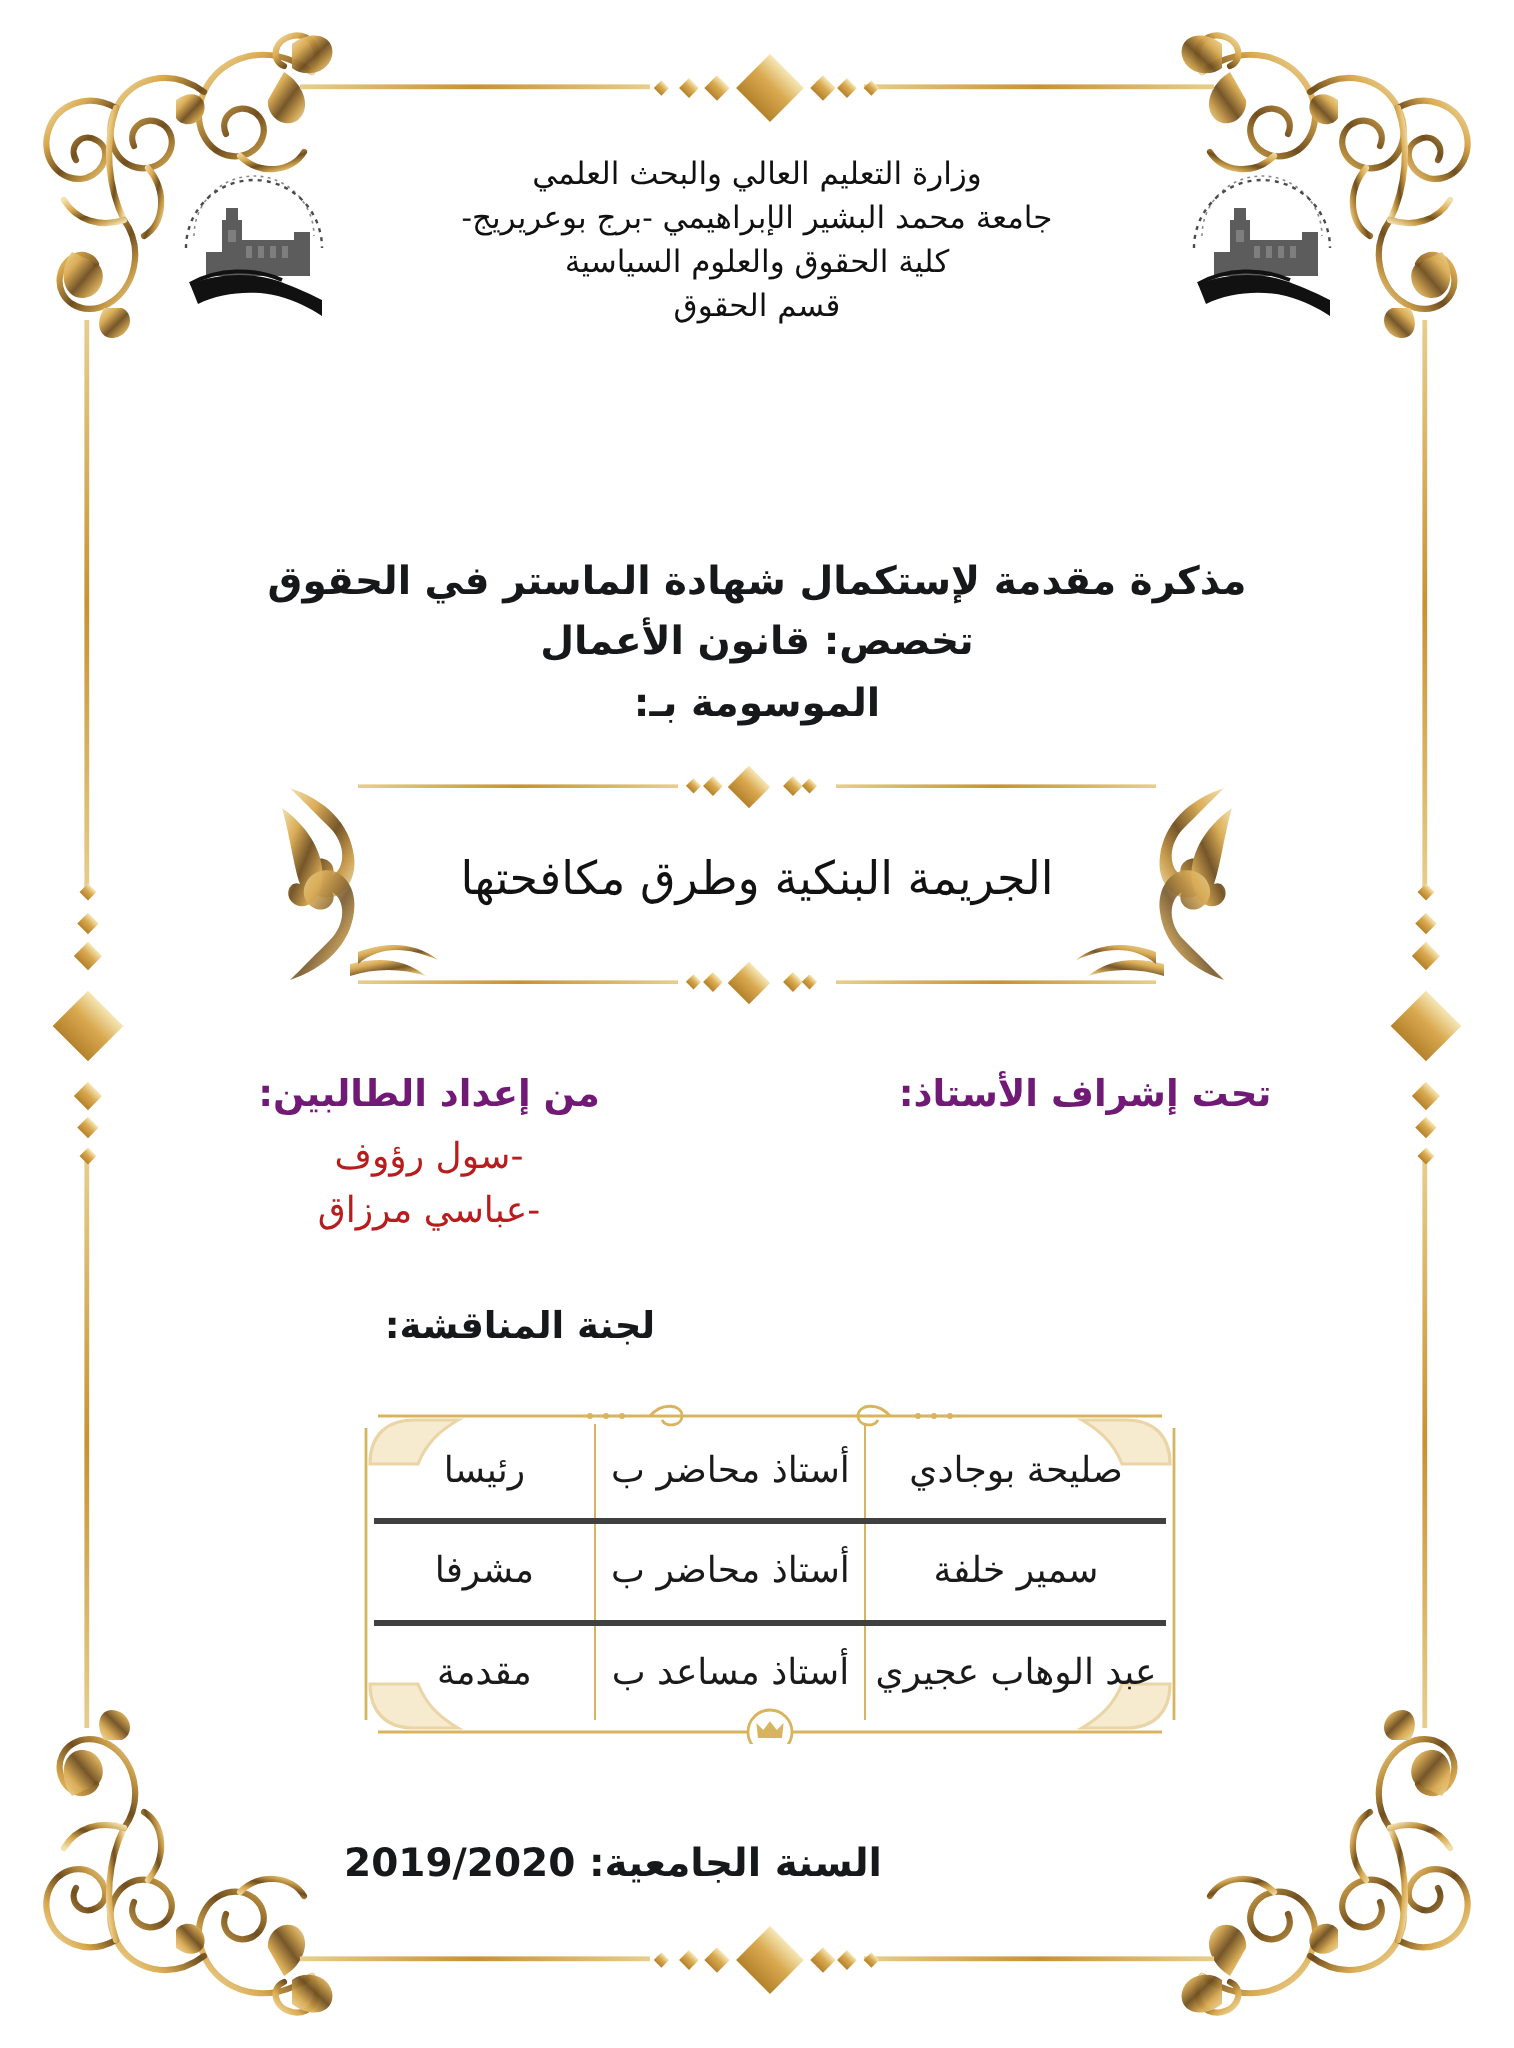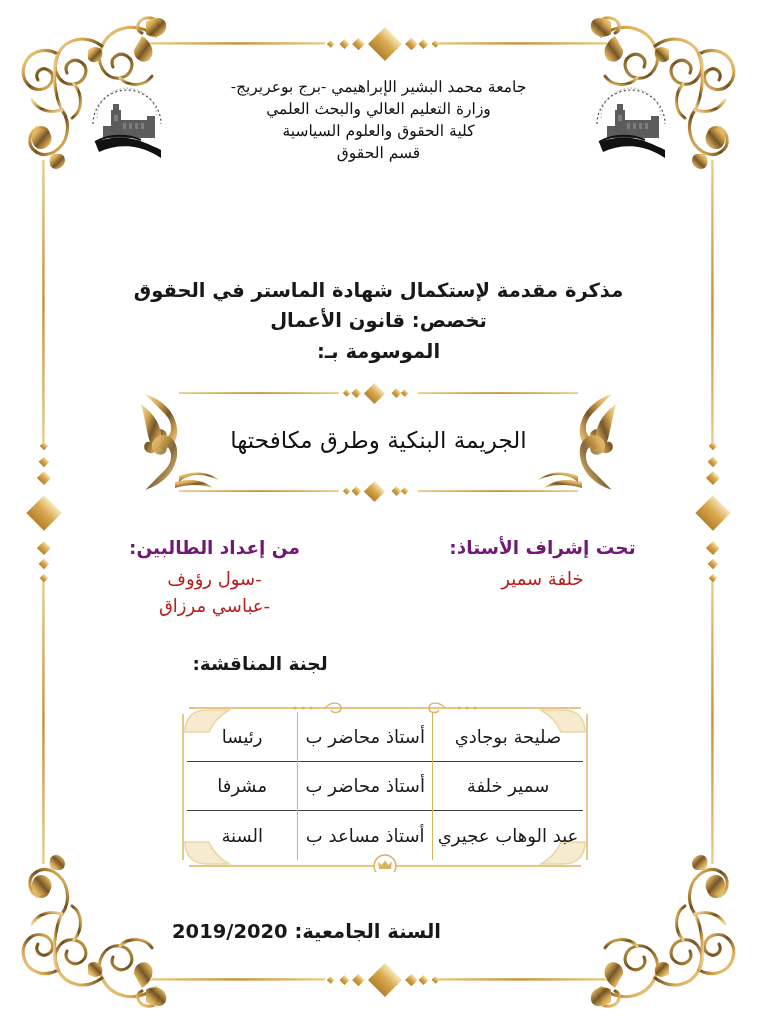--- a/index.html
+++ b/index.html
@@ -211,21 +211,21 @@
     color: #1a1a1a;
     text-align: center;
     vertical-align: middle;
     padding: 2px 4px;
     border: 0;
   }
   .jury-table td.c-name { width: 38%; }
   .jury-table td.c-rank { width: 34%; }
   .jury-table td.c-role { width: 28%; }
 
-  .jury-table tr + tr td { border-top: 1px solid #404040; }
+  .jury-table tr + tr td { border-top: 3px solid #404040; }
   .jury-table td + td    { border-right: 1px solid #d9b45f; }
 
   
   .year {
     position: absolute;
     top: 920px;
     left: 0;
     width: 613px;
     text-align: center;
     z-index: 3;
@@ -447,22 +447,22 @@
             <rect x="54" y="39" width="3" height="6"></rect>
             <rect x="60" y="39" width="3" height="6"></rect>
             <rect x="33" y="31" width="4" height="6"></rect>
           </g>
           <path d="M14 58 C30 52 48 52 62 58 C70 61 76 64 80 66 L80 74 C74 70 66 66 58 64 C46 61 30 62 18 68 Z" fill="#111"></path>
           <path d="M14 58 C28 50 46 50 60 56" fill="none" stroke="#111" stroke-width="2"></path>
         </svg>
       </div>
 
       <div class="header-text">
+        <div>وزارة التعليم العالي والبحث العلمي</div>
         <div>جامعة محمد البشير الإبراهيمي -برج بوعريريج-</div>
-        <div>وزارة التعليم العالي والبحث العلمي</div>
         <div>كلية الحقوق والعلوم السياسية</div>
         <div>قسم الحقوق</div>
       </div>
 
       <div class="logo">
         <svg viewBox="0 0 92 86" width="92" height="86">
           <path d="M12 40 A34 34 0 0 1 80 40" fill="none" stroke="#2b2b2b" stroke-width="1.2" stroke-dasharray="2 2.6" opacity="0.85"></path>
           <path d="M16 34 A30 30 0 0 1 76 34" fill="none" stroke="#3a3a3a" stroke-width="0.8" stroke-dasharray="1.4 2.2" opacity="0.6"></path>
           <g fill="#5c5c5c">
             <rect x="30" y="26" width="10" height="28"></rect>
@@ -533,21 +533,20 @@
         </g>
       </svg>
     </div>
     <div class="title-text">الجريمة البنكية وطرق مكافحتها</div>
   </div>
 
   <div class="authors">
 
     <div class="authors-col col-supervisor">
       <div class="head">تحت إشراف الأستاذ:</div>
-      <div class="name">خلفة سمير</div>
     </div>
 
     <div class="authors-col col-students">
       <div class="head">من إعداد الطالبين:</div>
       <div class="name">-سول رؤوف</div>
       <div class="name">-عباسي مرزاق</div>
     </div>
 
   </div>
 
@@ -598,21 +597,21 @@
           <td class="c-role">رئيسا</td>
         </tr>
         <tr>
           <td class="c-name">سمير خلفة</td>
           <td class="c-rank">أستاذ محاضر ب</td>
           <td class="c-role">مشرفا</td>
         </tr>
         <tr>
           <td class="c-name">عبد الوهاب عجيري</td>
           <td class="c-rank">أستاذ مساعد ب</td>
-          <td class="c-role">السنة</td>
+          <td class="c-role">مقدمة</td>
         </tr>
       </tbody>
     </table>
   </div>
 
   <div class="year">
     <span>السنة الجامعية:</span>
     <span class="y-val">2019/2020</span>
   </div>
 

